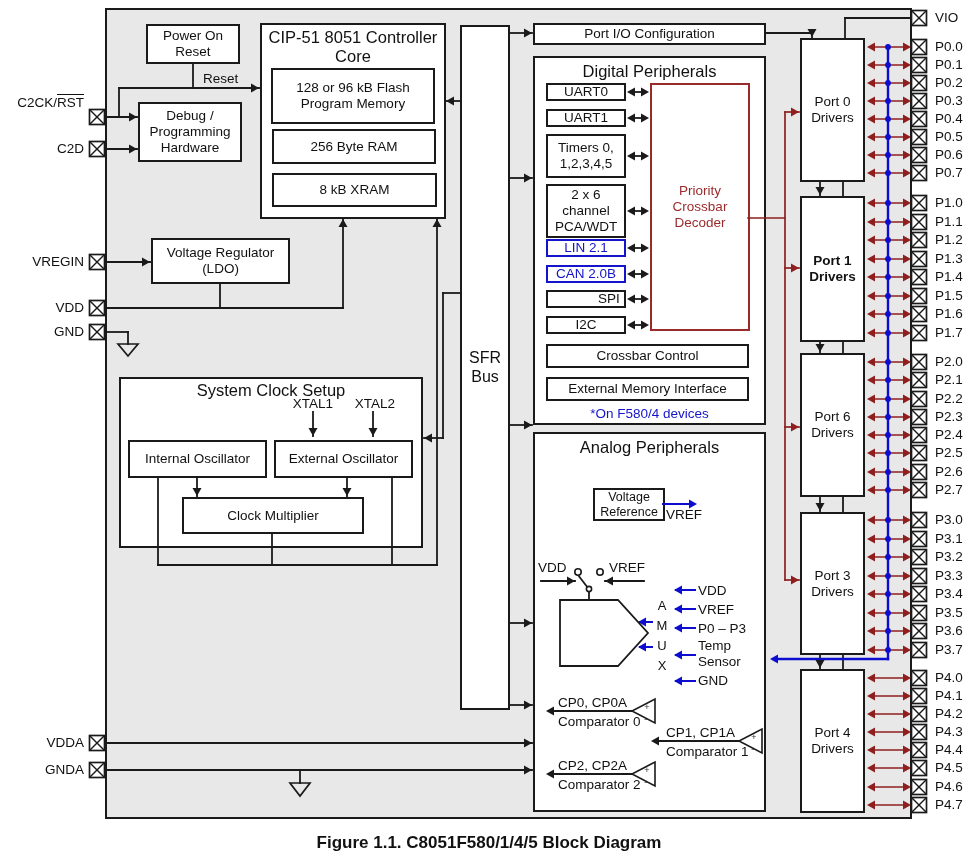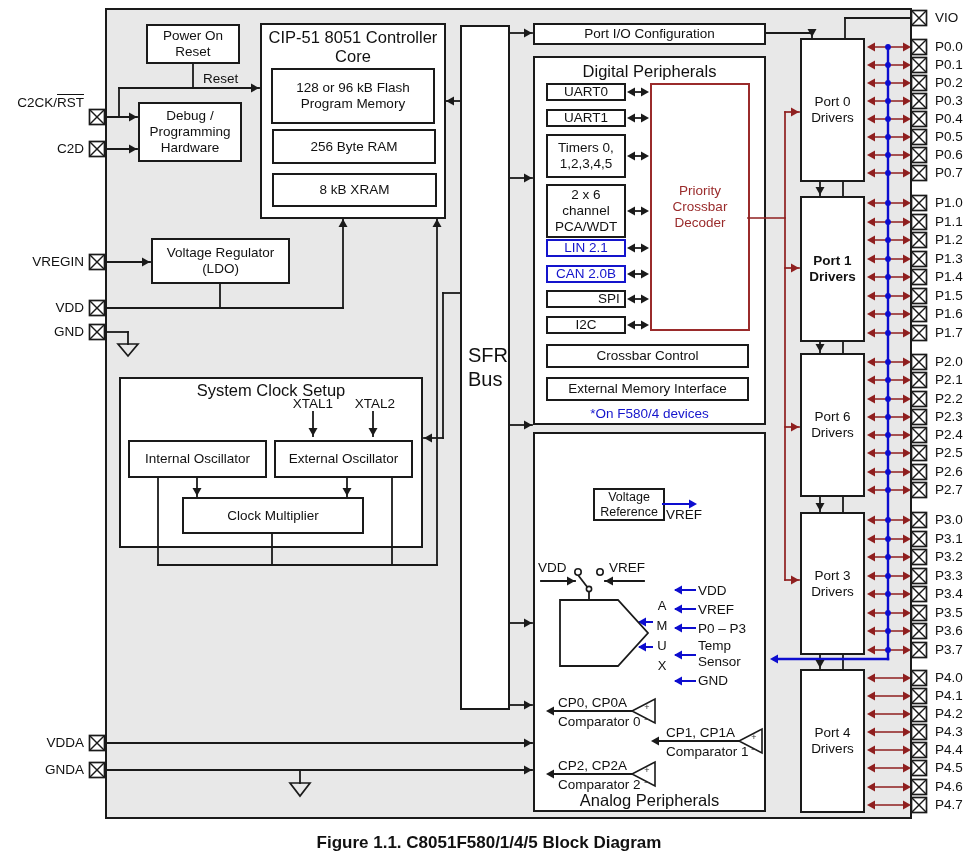--- a/index.html
+++ b/index.html
@@ -67,21 +67,21 @@
   <div class="box" style="left:128px;top:440px;width:139px;height:38px;">
     <span>Internal Oscillator</span>
   </div>
   <div class="box" style="left:274px;top:440px;width:139px;height:38px;">
     <span>External Oscillator</span>
   </div>
   <div class="box" style="left:182px;top:497px;width:182px;height:37px;">
     <span>Clock Multiplier</span>
   </div>
 
-  <div class="box" style="left:460px;top:25px;width:50px;height:685px;font-size:20px;">
+  <div class="box" style="left:460px;top:25px;width:50px;height:685px;font-size:16px;">
     <span style="width:34px;">SFR Bus</span>
   </div>
 
   <div class="box" style="left:533px;top:23px;width:233px;height:22px;">
     <span>Port I/O Configuration</span>
   </div>
 
   <div class="box" style="left:533px;top:56px;width:233px;height:369px;align-items:flex-start;">
     <span class="title16" style="margin-top:4px;">Digital Peripherals</span>
   </div>
@@ -113,21 +113,21 @@
     <span>I2C</span>
   </div>
   <div class="box" style="left:546px;top:344px;width:203px;height:24px;">
     <span>Crossbar Control</span>
   </div>
   <div class="box" style="left:546px;top:377px;width:203px;height:24px;">
     <span>External Memory Interface</span>
   </div>
   <div class="lbl center blue-text" style="left:533px;top:406px;width:233px;">*On F580/4 devices</div>
 
-  <div class="box" style="left:533px;top:432px;width:233px;height:380px;align-items:flex-end;">
+  <div class="box" style="left:533px;top:432px;width:233px;height:380px;align-items:flex-start;">
     <span class="title16" style="margin-top:4px;">Analog Peripherals</span>
   </div>
   <div class="box" style="left:593px;top:488px;width:72px;height:33px;font-size:12.5px;">
     <span style="width:64px;">Voltage Reference</span>
   </div>
   <div class="lbl" style="left:666px;top:507px;">VREF</div>
   <div class="lbl" style="left:538px;top:560px;">VDD</div>
   <div class="lbl" style="left:609px;top:560px;">VREF</div>
   <div class="lbl" style="left:566px;top:603px;width:60px;font-size:13px;line-height:1.45;">12-bit 200ksps ADC</div>
   <div class="amux-letters" style="left:655px;top:596px;">AMUX</div>

